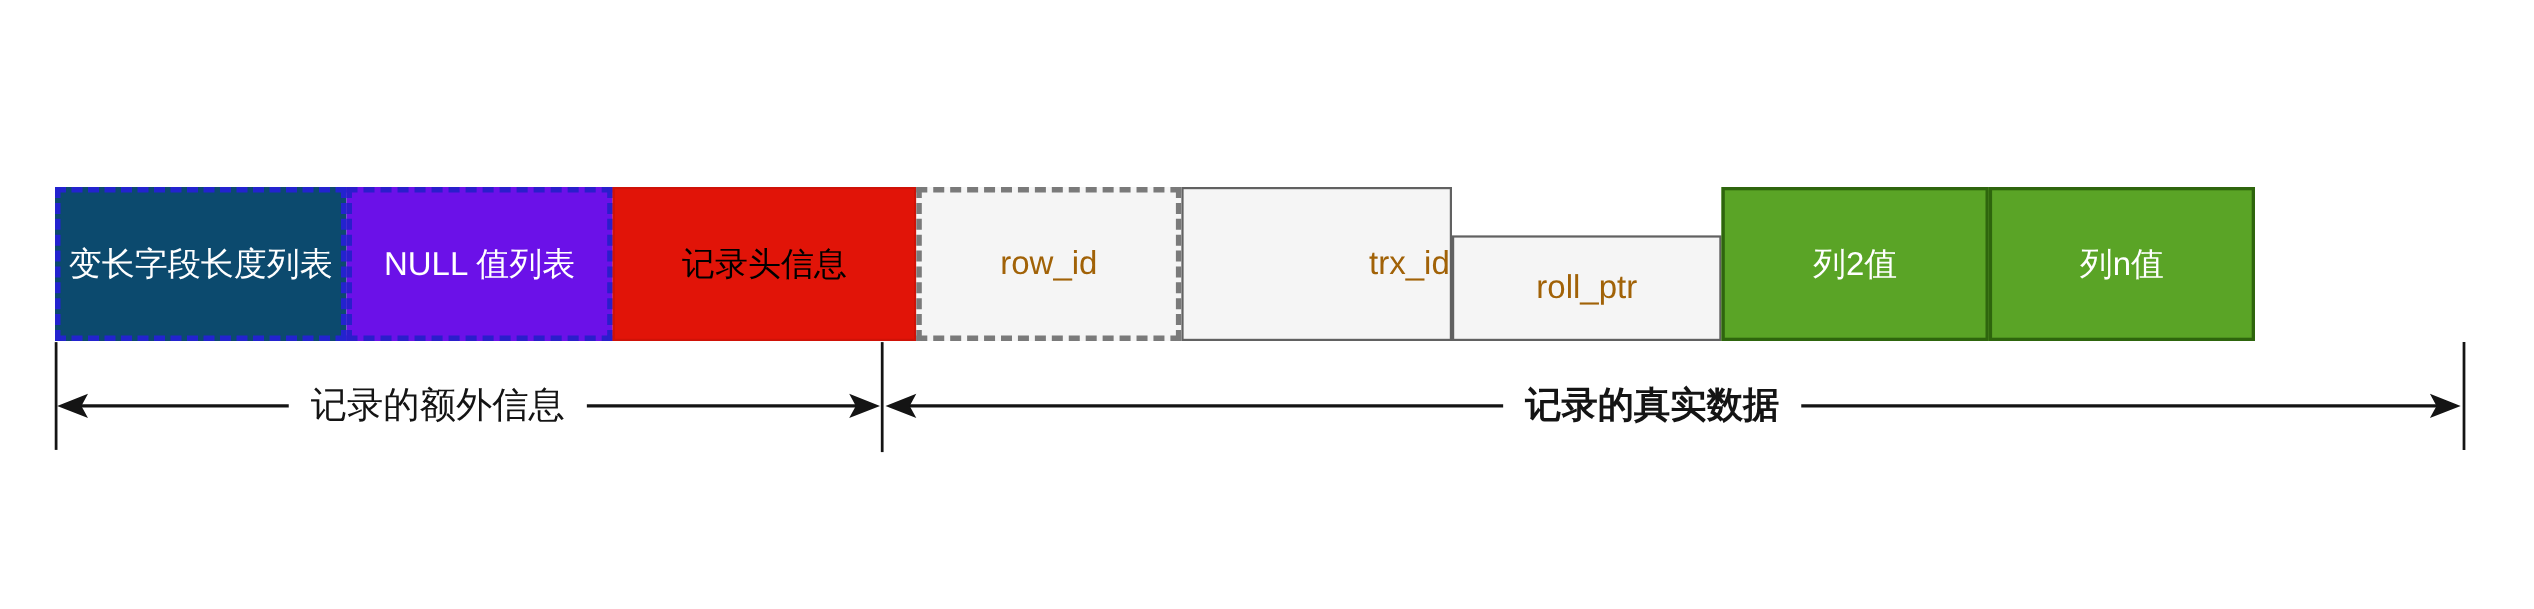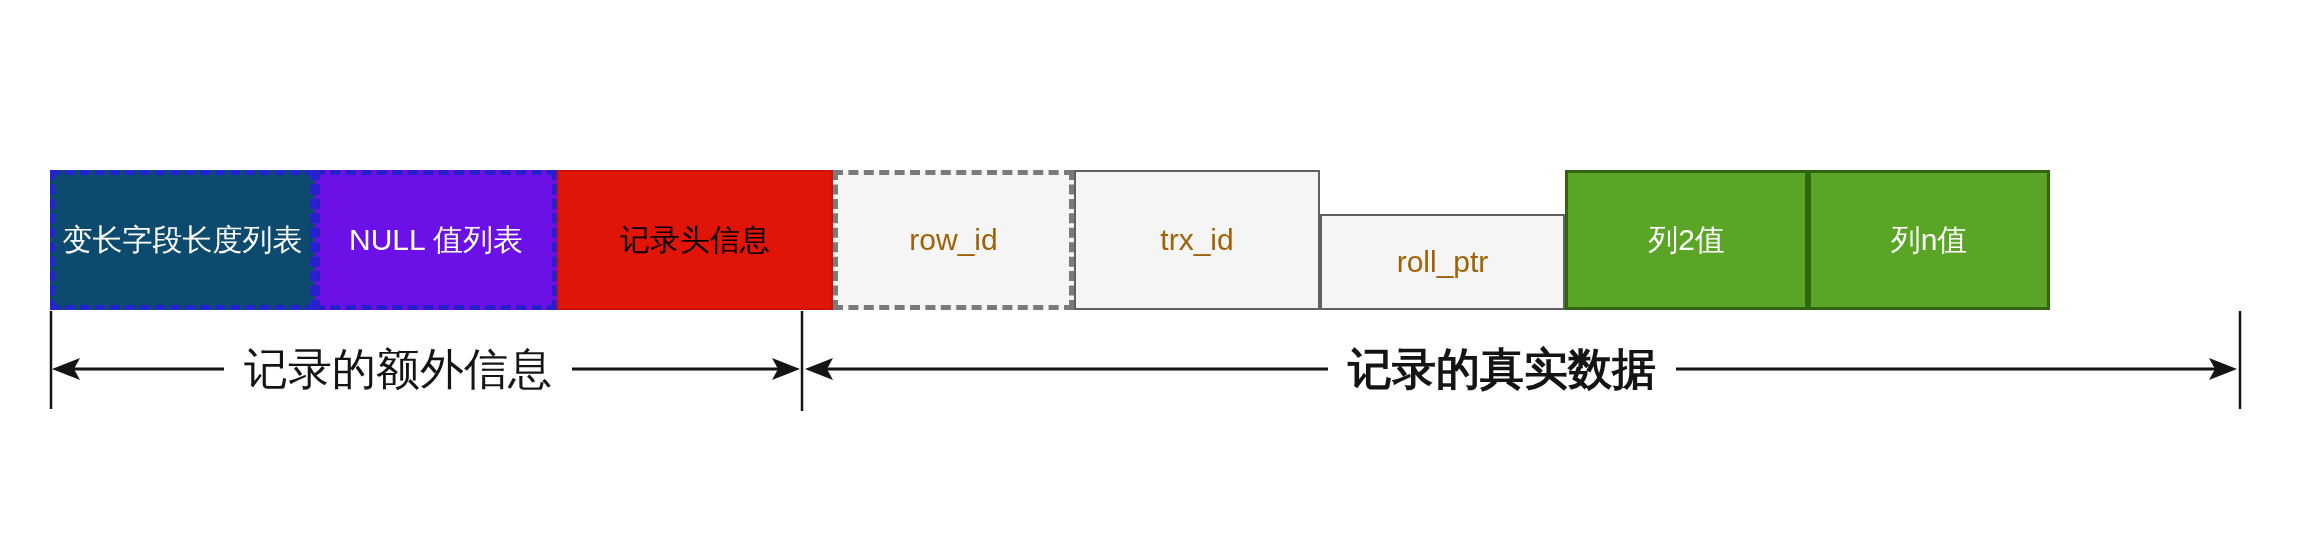--- a/index.html
+++ b/index.html
@@ -57,20 +57,21 @@
     color: #a16207;
     font-weight: 400;
   }
   .box.row-id {
     width: 241px;
     border: 5px dashed #7a7a7a;
   }
   .box.trx-id {
     width: 246px;
     border: 2px solid #616161;
+    justify-content: flex-end;
   }
   .box.roll-ptr {
     width: 245px;
     border: 2px solid #616161;
     margin-top: 44px;
   }
   
   .box.col-val {
     background: #5aa426;
     border: 3px solid #2e650d;
@@ -87,21 +88,21 @@
     width: 2304px;
     height: 554px;
     pointer-events: none;
   }
   .section-caption {
     position: absolute;
     top: 369px;
     transform: translate(-50%, -50%);
     background: #ffffff;
     padding: 2px 20px;
-    font-size: 44px;
+    font-size: 33px;
     font-weight: 500;
     color: #141414;
     white-space: nowrap;
     z-index: 2;
   }
   .section-caption.left-cap  { left: 398px; }
   .section-caption.right-cap { left: 1502px; font-weight: bold; }
 </style>
 </head>
 <body>

